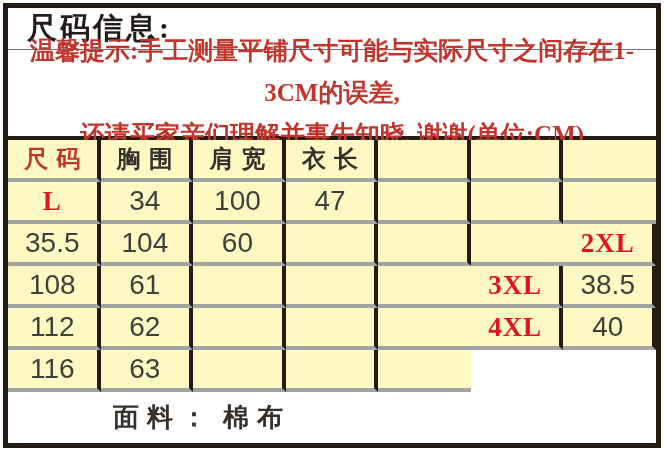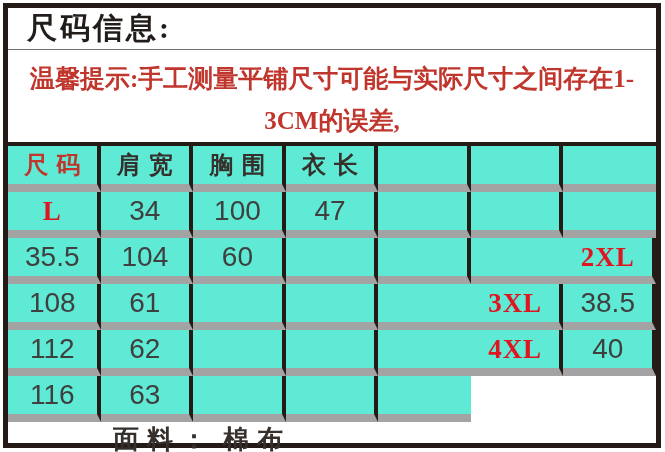--- a/index.html
+++ b/index.html
@@ -16,27 +16,27 @@
     height:41px; border-bottom:1px solid #737373;
     display:flex; align-items:center; padding-left:19px;
     font-family:"Liberation Serif", serif;
     font-size:30px; font-weight:600; color:#221d1a; letter-spacing:3px;
   }
   .notice {
     height:86px; border-bottom:4px solid #241b16;
     display:flex; flex-direction:column; justify-content:center;
     text-align:center; color:#c0352c;
     font-family:"Liberation Serif", serif;
-    font-size:25px; line-height:42px; font-weight:600;margin-top:8px;
+    font-size:25px; line-height:42px; font-weight:600;
   }
   .grid { display:grid; grid-template-columns:repeat(7,1fr); }
   .cell {
-    height:38px; border-right:4px solid #241b16; border-bottom:8px solid #a3a3a3;
+    height:38px; border-right:4px solid #241b16; border-bottom:4px solid #a3a3a3;
     display:flex; align-items:center; justify-content:center;
-    font-size:28px; color:#3f3f3f; background:#5eead4;
+    font-size:28px; color:#3f3f3f; background:#fef9c3;
   }
   .cell.last { border-right:none; }
   .cell.hdr {
     font-family:"Liberation Serif", serif; font-size:24px; color:#36302c;
     letter-spacing:8px; text-indent:8px; font-weight:600;
   }
   .cell.hdr-size { color:#c0352c; }
   .cell.size {
     font-family:"Liberation Serif", serif; font-weight:bold;
     font-size:27px; color:#e01522; letter-spacing:1px;
@@ -54,27 +54,28 @@
 </head>
 <body>
 
 <div class="sheet">
   <div class="box">
 
     <div class="title-row">尺码信息:</div>
 
     <div class="notice">
       <div>温馨提示:手工测量平铺尺寸可能与实际尺寸之间存在1-3CM的误差,</div>
+      <div>还请买家亲们理解并事先知晓, 谢谢(单位:CM)</div>
     </div>
 
     <div class="grid">
 
       <div class="cell hdr hdr-size">尺码</div>
+      <div class="cell hdr">胸围</div>
       <div class="cell hdr">肩宽</div>
-      <div class="cell hdr">胸围</div>
       <div class="cell hdr">衣长</div>
       <div class="cell hdr"></div>
       <div class="cell hdr"></div>
       <div class="cell hdr last"></div>
 
       <div class="cell size">L</div>
       <div class="cell">34</div>
       <div class="cell">100</div>
       <div class="cell">47</div>
       <div class="cell"></div>

